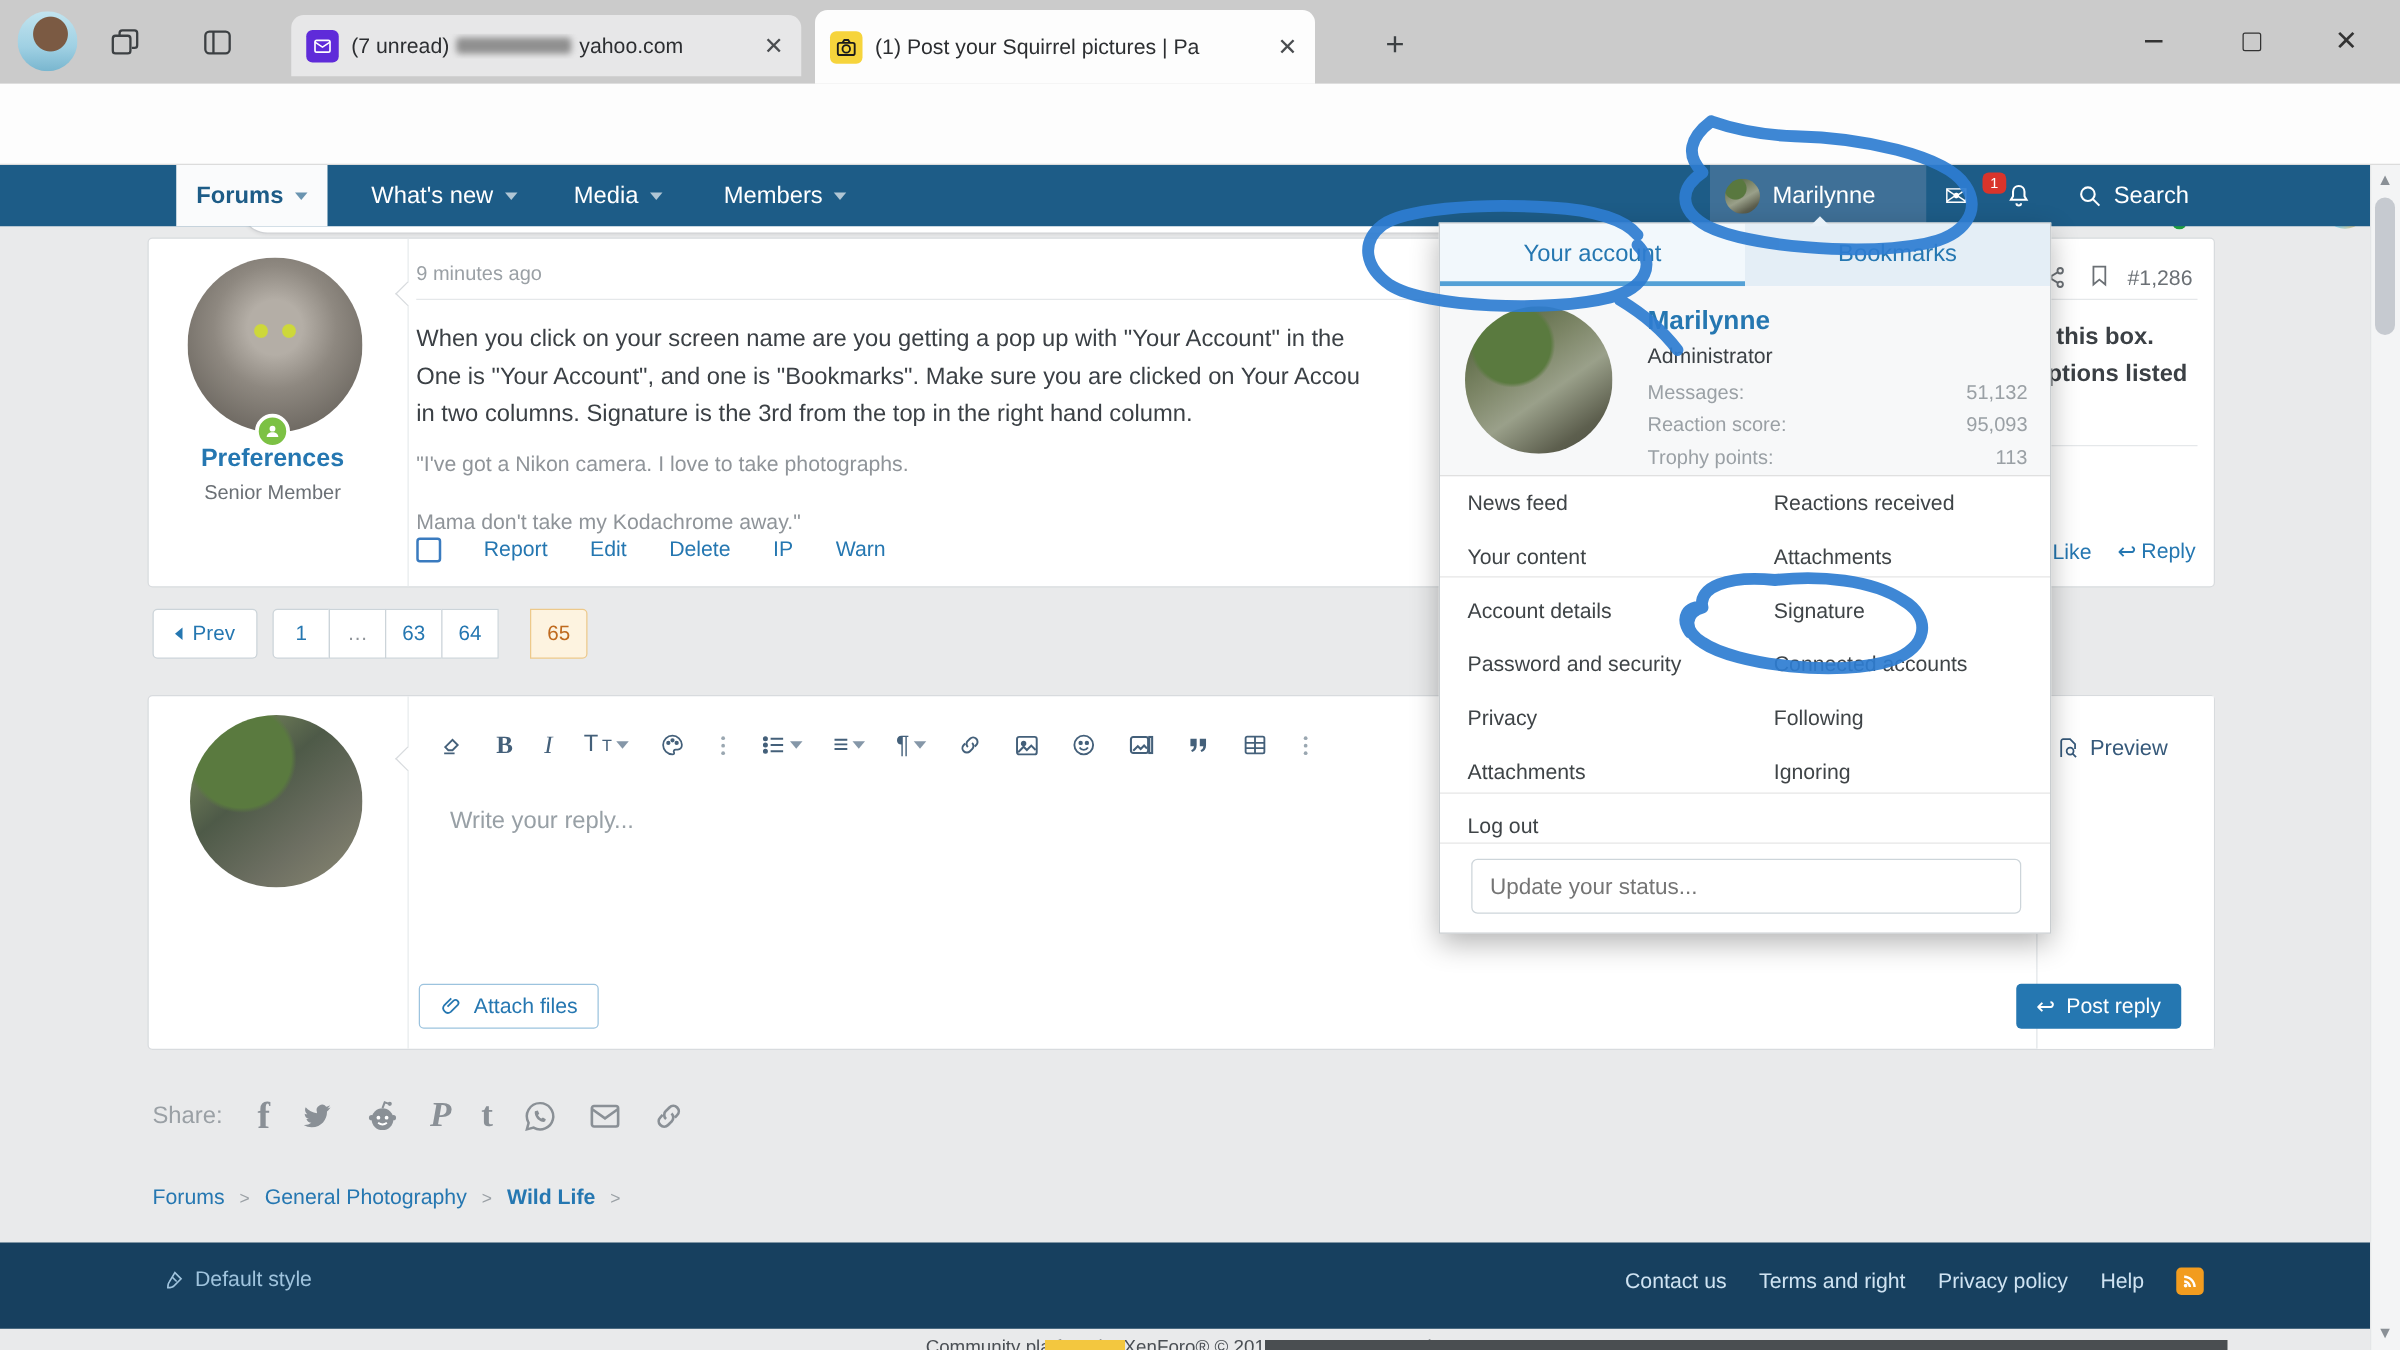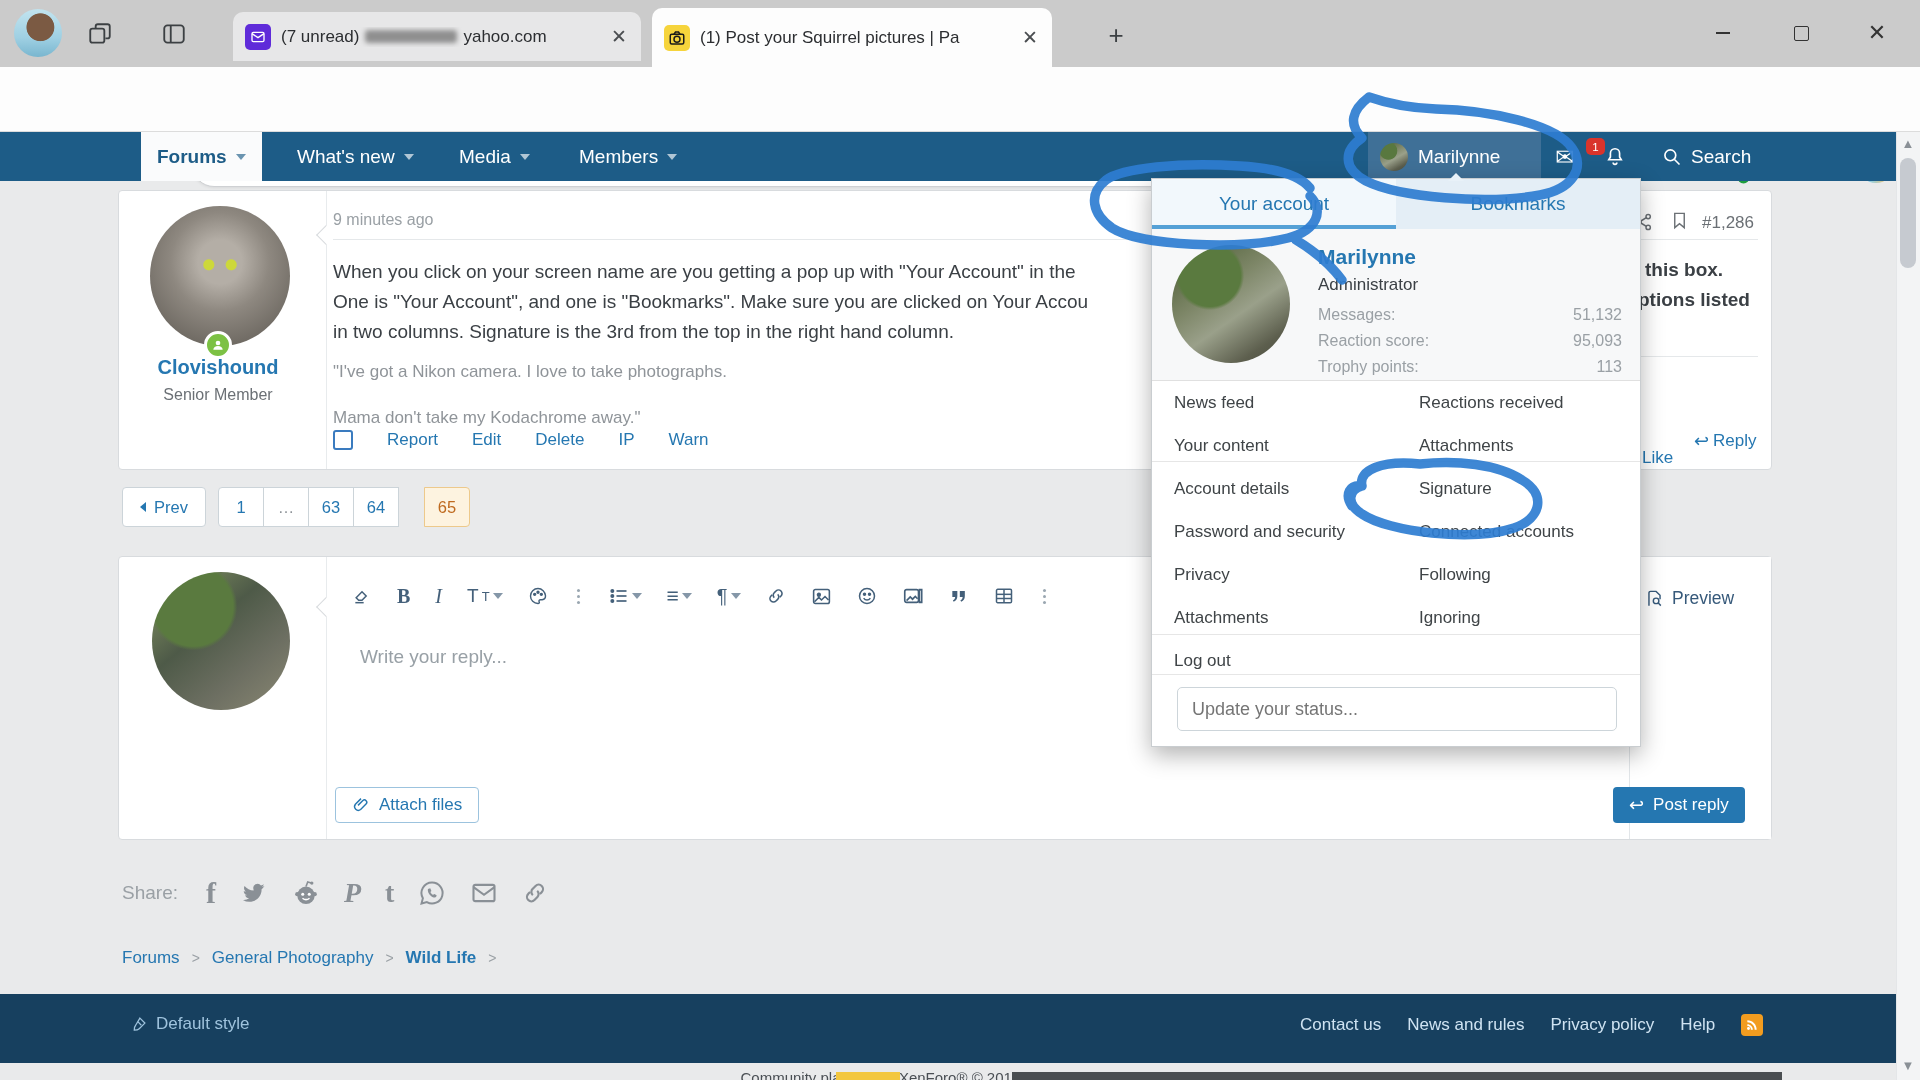--- a/index.html
+++ b/index.html
@@ -353,21 +353,21 @@
   <div class="abs cellline" style="left:326px;top:191px;height:278px;"></div>
   <div class="abs bubble" style="left:319px;top:228px;"></div>
 
   <div class="abs catav"></div>
   <div class="abs ico onbadge">
     <svg width="14" height="14" viewBox="0 0 24 24" fill="#fff">
         <circle cx="12" cy="8.5" r="4"></circle>
         <path d="M4 20c0-4 3.6-6.5 8-6.5s8 2.5 8 6.5z"></path>
       </svg>
   </div>
-  <div class="abs author">Clovishound</div>
+  <div class="abs author">Preferences</div>
   <div class="abs authrole">Senior Member</div>
 
   <div class="abs ptime" style="left:333px;top:211px;">9 minutes ago</div>
   <div class="abs phr" style="left:333px;top:239px;width:1425px;"></div>
 
   <div class="abs ico" style="left:1634px;top:212px;">
     <svg width="20" height="20" viewBox="0 0 24 24" fill="none" stroke="#6b7075" stroke-width="1.8">
         <circle cx="6" cy="12" r="2.6"></circle>
         <circle cx="17" cy="5.5" r="2.6"></circle>
         <circle cx="17" cy="18.5" r="2.6"></circle>
@@ -393,21 +393,21 @@
   <div class="abs sig" style="top:408px;">Mama don't take my Kodachrome away."</div>
 
   <div class="abs pactions">
     <span class="chk"></span>
     <a class="alink" href="#">Report</a>
     <a class="alink" href="#">Edit</a>
     <a class="alink" href="#">Delete</a>
     <a class="alink" href="#">IP</a>
     <a class="alink" href="#">Warn</a>
   </div>
-  <a class="abs alink" href="#" style="left:1642px;top:448px;">Like</a>
+  <a class="abs alink" href="#" style="left:1642px;top:432px;">Like</a>
   <div class="abs" style="left:1694px;top:430px;display:flex;align-items:center;gap:4px;">
     <span style="color:#2577b1;font-size:18px;">↩</span>
     <span class="alink">Reply</span>
   </div>
 
   <div class="abs pgbtn pgprev">
     <span class="tri-l"></span>
     <span>Prev</span>
   </div>
   <div class="abs pggroup">
@@ -582,21 +582,21 @@
   <div class="abs footer"></div>
   <div class="abs fstyle">
     <svg width="17" height="17" viewBox="0 0 24 24" fill="none" stroke="#9fc3dd" stroke-width="1.8">
         <path d="M14 3l7 7-8 8c-2 2-4 2-7 2 0-3 0-5 2-7z"></path>
         <line x1="11" y1="8" x2="16" y2="13"></line>
       </svg>
     <span>Default style</span>
   </div>
   <div class="abs flinks">
     <a href="#">Contact us</a>
-    <a href="#">News and rules</a>
+    <a href="#">Terms and right</a>
     <a href="#">Privacy policy</a>
     <a href="#">Help</a>
     <span class="ico rss">
       <svg width="14" height="14" viewBox="0 0 24 24" fill="#fff">
           <circle cx="6" cy="18" r="2.5"></circle>
           <path d="M4 10.5c5 0 9.5 4.5 9.5 9.5h-3.4A6.1 6.1 0 0 0 4 13.9z"></path>
           <path d="M4 4c8.8 0 16 7.2 16 16h-3.4C16.6 13 11 7.4 4 7.4z"></path>
         </svg>
     </span>
   </div>

